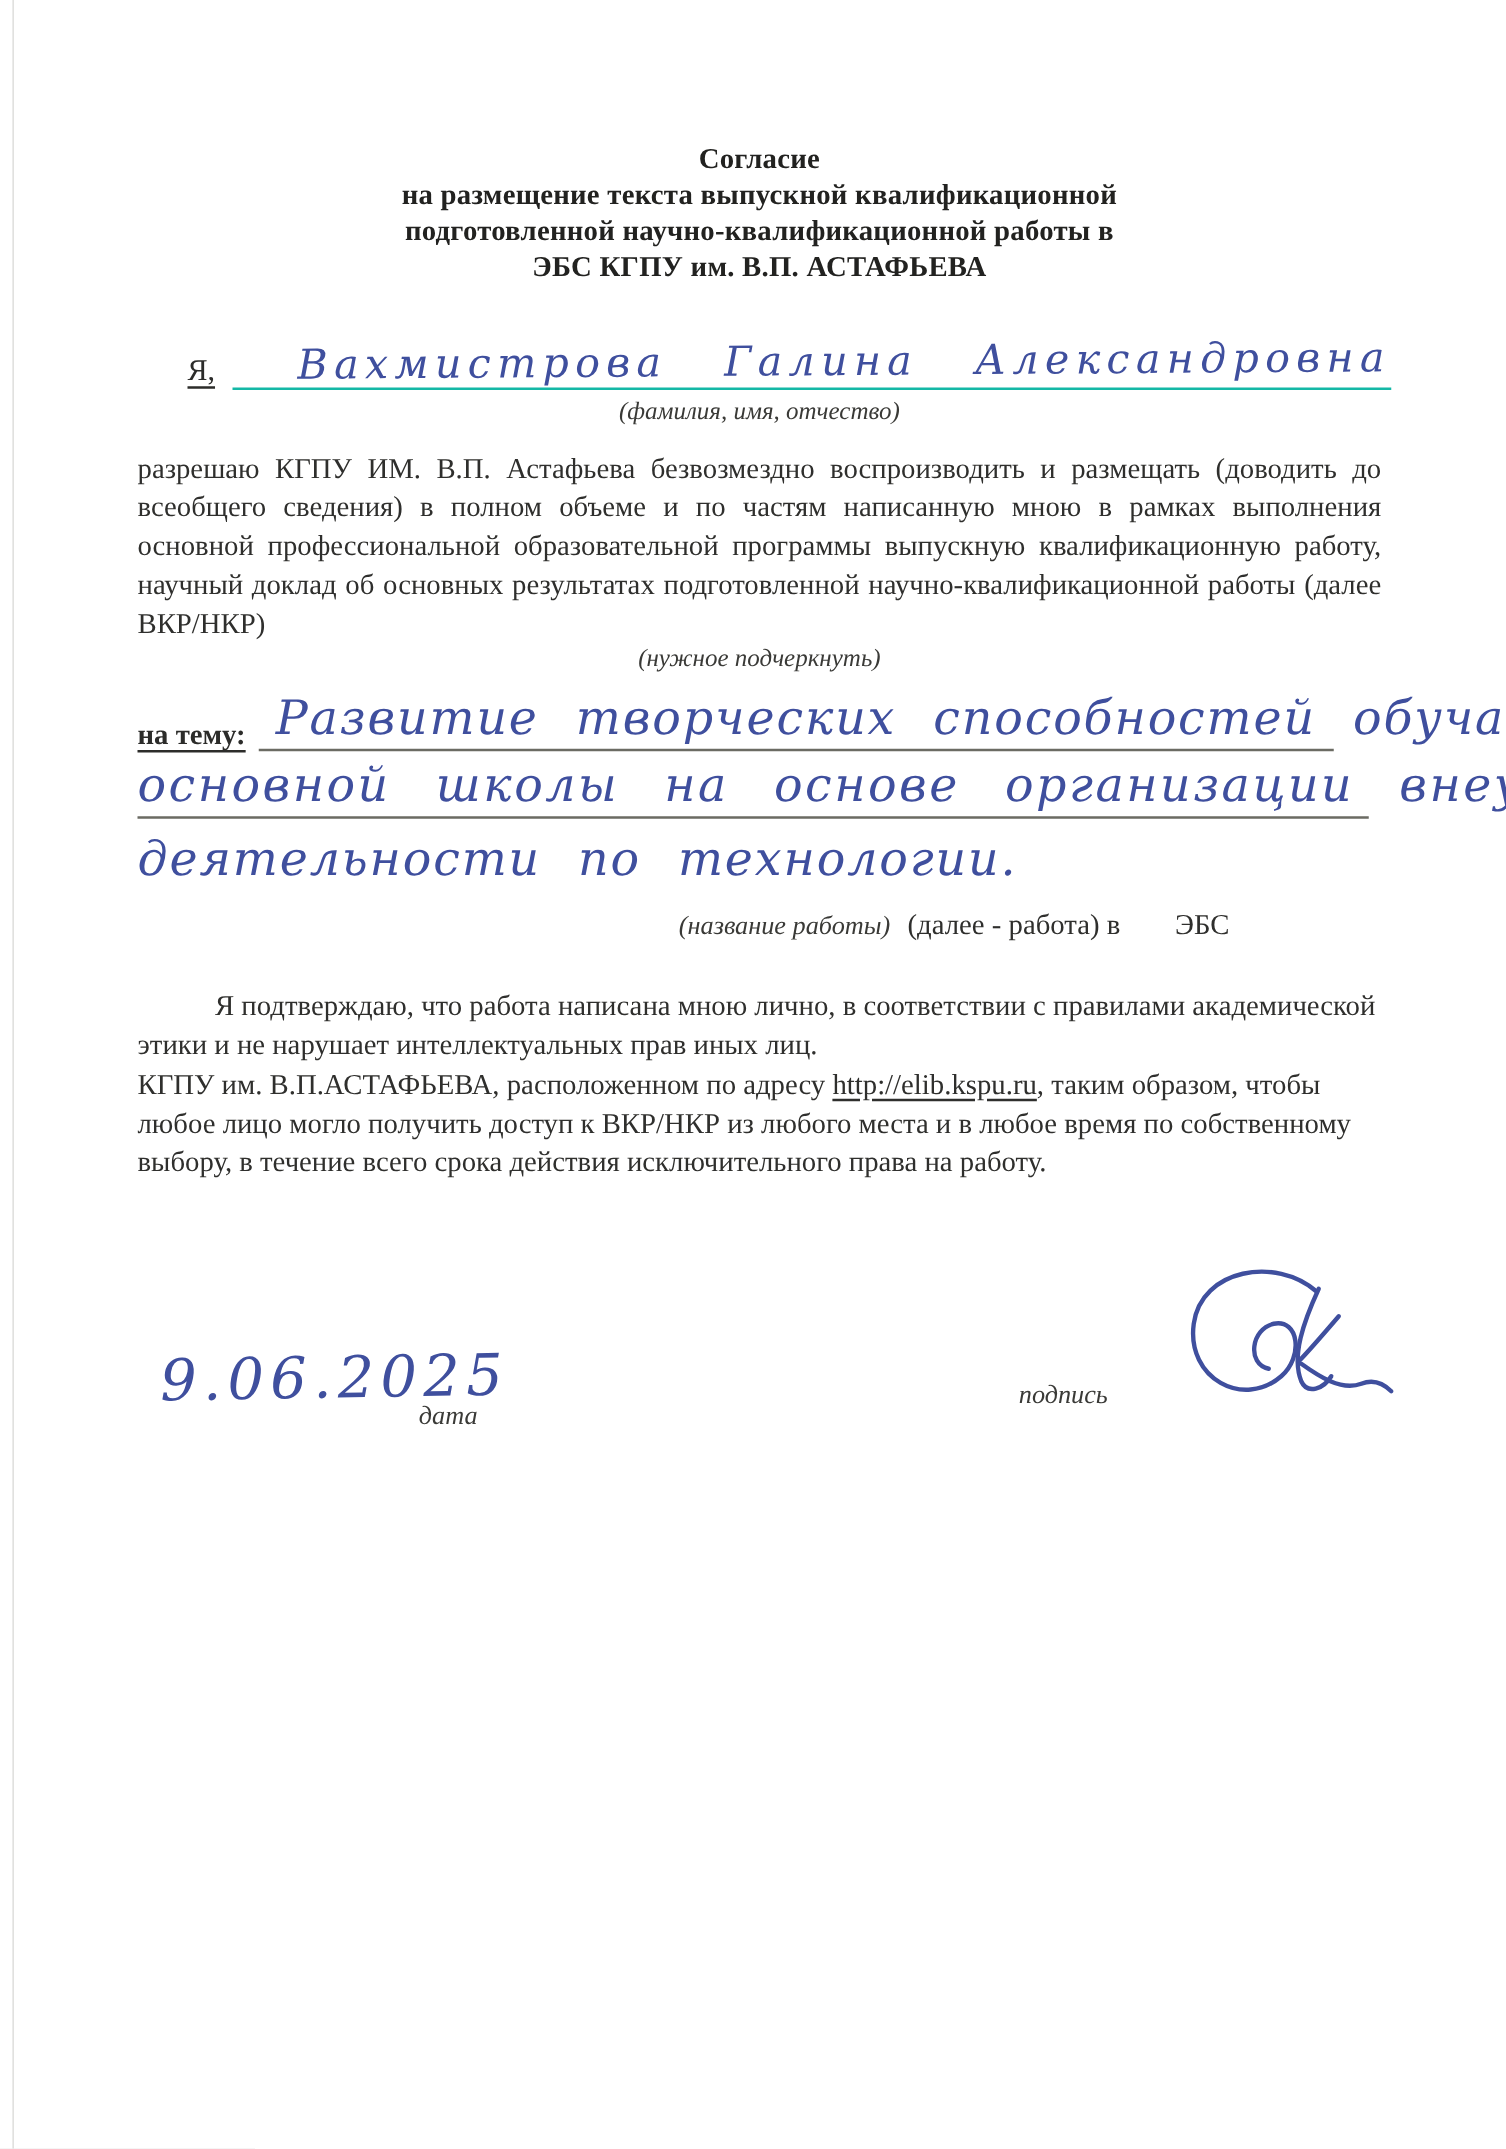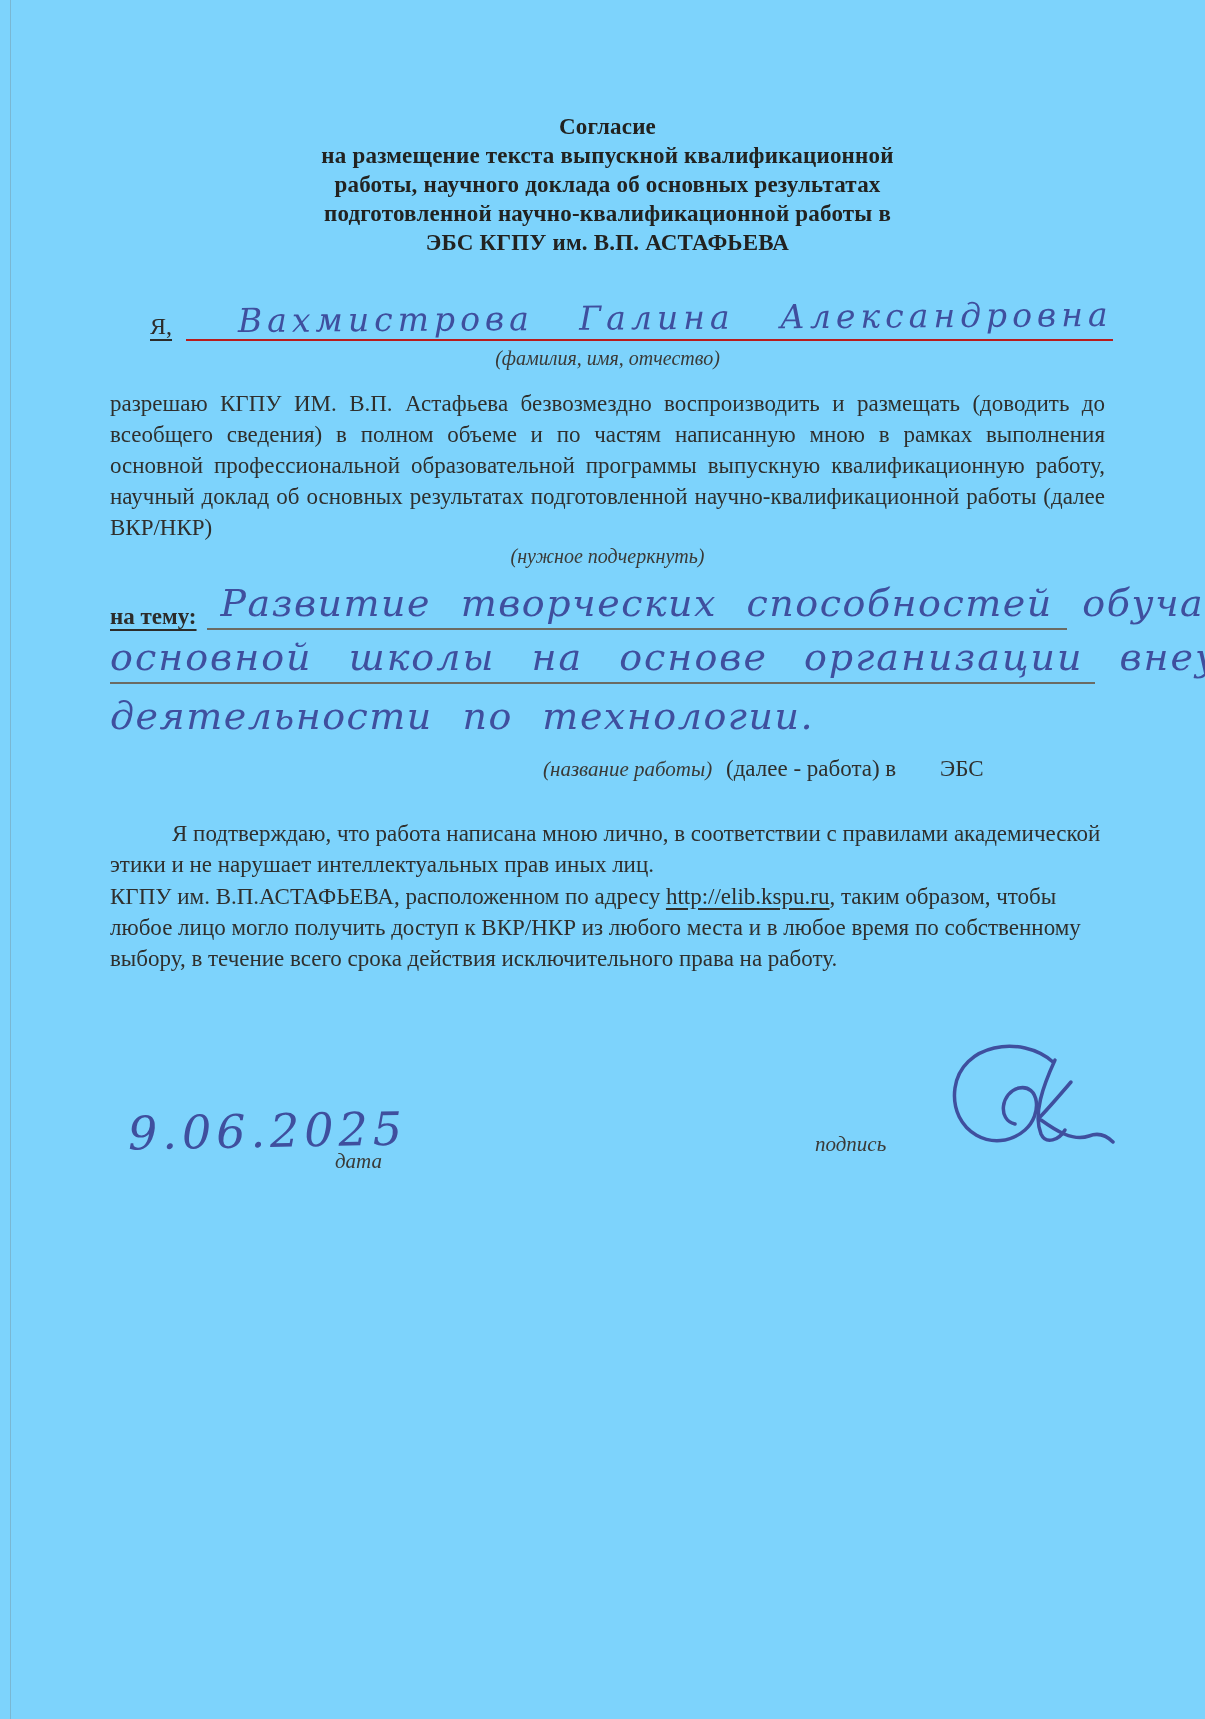--- a/index.html
+++ b/index.html
@@ -5,21 +5,21 @@
 <style>
   * { margin: 0; padding: 0; box-sizing: border-box; }
   html, body { background: #e8e8e6; }
   body { font-family: "Liberation Serif", "DejaVu Serif", serif; }
 
   .page {
     position: relative;
     width: 1205px;
     height: 1719px;
     margin: 0 auto;
-    background: #7dd3fc;
+    background: #ffffff;
     color: #2f2f2d;
     overflow: hidden;
   }
   .scan-edge {
     position: absolute;
     left: 10px; top: 0;
     width: 1px; height: 100%;
     background: rgba(110,110,105,0.28);
   }
   .content {
@@ -70,21 +70,21 @@
   .name-prefix {
     font-size: 24px;
     line-height: 30px;
     text-decoration: underline;
     text-underline-offset: 5px;
     padding-right: 14px;
     color: #2c2c2a;
   }
   .name-line {
     flex: 1;
-    border-bottom: 2px solid #b91c1c;
+    border-bottom: 2px solid #14b8a6;
     height: 52px;
     display: flex;
     align-items: flex-end;
     padding: 0 0 2px 52px;
   }
   .name-hw {
     font-size: 33px;
     letter-spacing: 5px;
     word-spacing: 30px;
     transform: rotate(-0.4deg);
@@ -194,21 +194,20 @@
 <body>
 
 <div class="page">
   <div class="scan-edge"></div>
 
   <div class="content">
 
     <div class="title-block">
       <div>Согласие</div>
       <div>на размещение текста выпускной квалификационной</div>
-      <div>работы, научного доклада об основных результатах</div>
       <div>подготовленной научно-квалификационной работы в</div>
       <div>ЭБС КГПУ им. В.П. АСТАФЬЕВА</div>
     </div>
 
     <div class="name-row">
       <span class="name-prefix">Я,</span>
       <span class="name-line">
         <span class="hw name-hw">Вахмистрова Галина Александровна</span>
       </span>
     </div>

